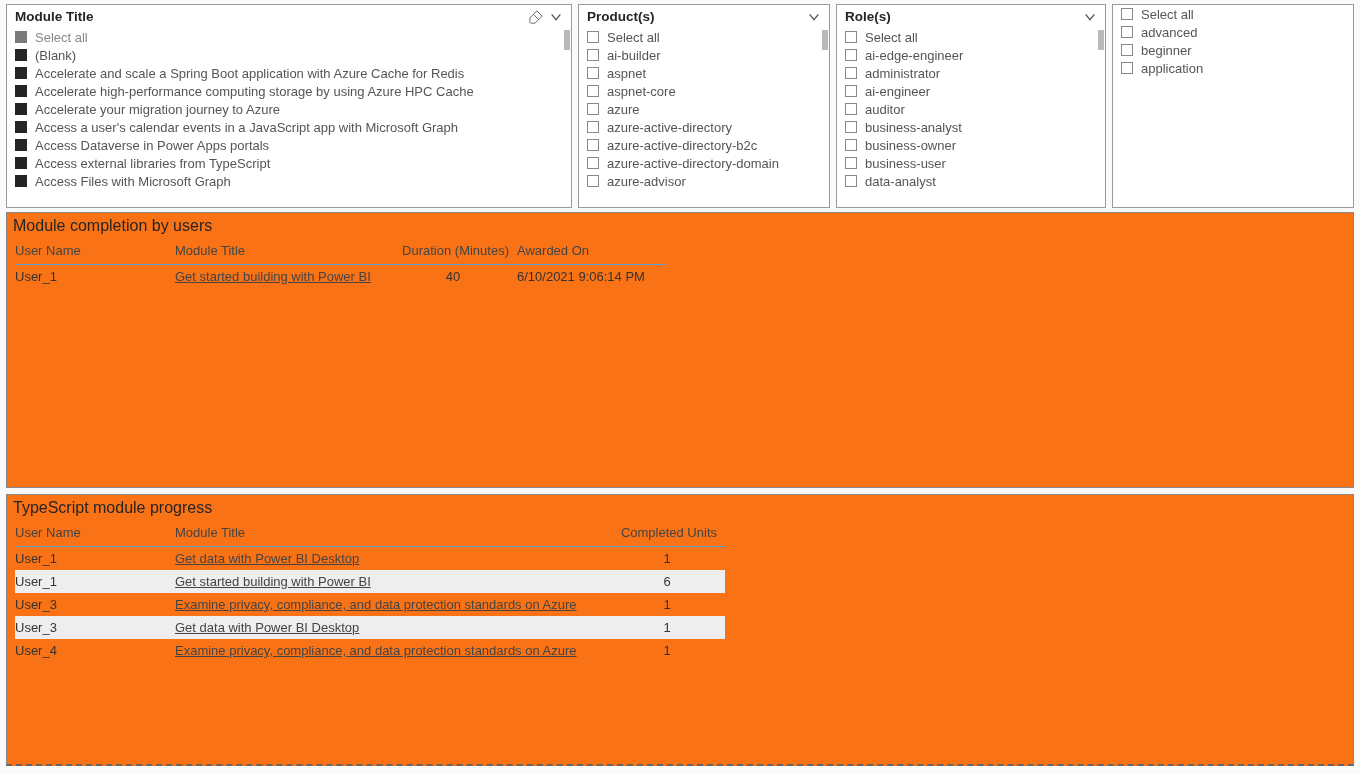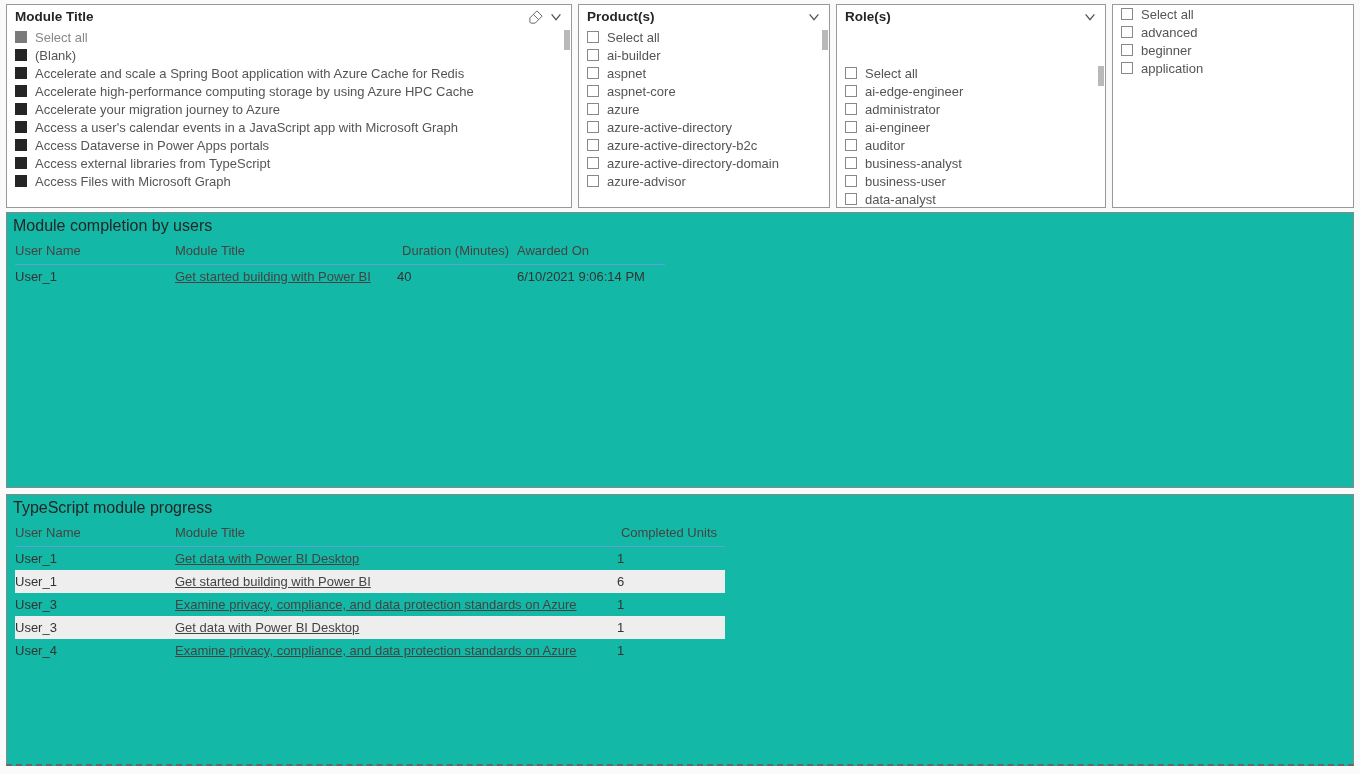--- a/index.html
+++ b/index.html
@@ -26,21 +26,21 @@
     }
     .filter-panel {
       border: 1px solid #999;
       background: #fff;
       display: flex;
       flex-direction: column;
       overflow: hidden;
     }
     .filter-panel.module { flex: 0 0 566px; }
     .filter-panel.products { flex: 0 0 252px; }
-    .filter-panel.roles { flex: 0 0 270px; gap: 36px; }
+    .filter-panel.roles { flex: 0 0 270px; }
     .filter-panel.levels { flex: 1; }
 
     .filter-header {
       display: flex;
       align-items: center;
       justify-content: space-between;
       padding: 4px 8px;
       border-bottom: 0 solid #ccc;
       background: #fff;
       font-size: 13.5px;
@@ -118,21 +118,21 @@
       top: 2px;
       width: 6px;
       height: 20px;
       background: #b9b9b9;
     }
 
     
     .report-section {
       border: 1px solid #888;
       margin: 2px 6px 0 6px;
-      background: #14b8a6;
+      background: #f97316;
     }
     .section-gap {
       height: 4px;
     }
     .report-section.mc { height: 276px; }
     .report-section.imp { height: 272px; border-bottom: 2px dashed #666; }
 
     .section-title {
       font-size: 16px;
       font-weight: 400;
@@ -151,21 +151,21 @@
       color: #444;
       padding: 4px 8px 6px 0;
       border-bottom: 1px solid #5aa2d8;
     }
     .tbl th.num { text-align: right; }
     .tbl td {
       padding: 4px 8px 4px 0;
       border-bottom: 0;
       vertical-align: top;
     }
-    .tbl td.num { text-align: left; }
+    .tbl td.num { text-align: center; }
     .lnk {
       color: #444;
       text-decoration: underline;
     }
     .row.alt td {
       background: #eeeeee;
     }
 
     
     .mc .col-user { width: 160px; }
@@ -325,20 +325,24 @@
             <span class="sq"></span>
             <span class="label">ai-engineer</span>
           </div>
           <div class="filter-item unchecked">
             <span class="sq"></span>
             <span class="label">auditor</span>
           </div>
           <div class="filter-item unchecked">
             <span class="sq"></span>
             <span class="label">business-analyst</span>
+          </div>
+          <div class="filter-item unchecked">
+            <span class="sq"></span>
+            <span class="label">business-owner</span>
           </div>
           <div class="filter-item unchecked">
             <span class="sq"></span>
             <span class="label">business-user</span>
           </div>
           <div class="filter-item unchecked">
             <span class="sq"></span>
             <span class="label">data-analyst</span>
           </div>
         </div>

